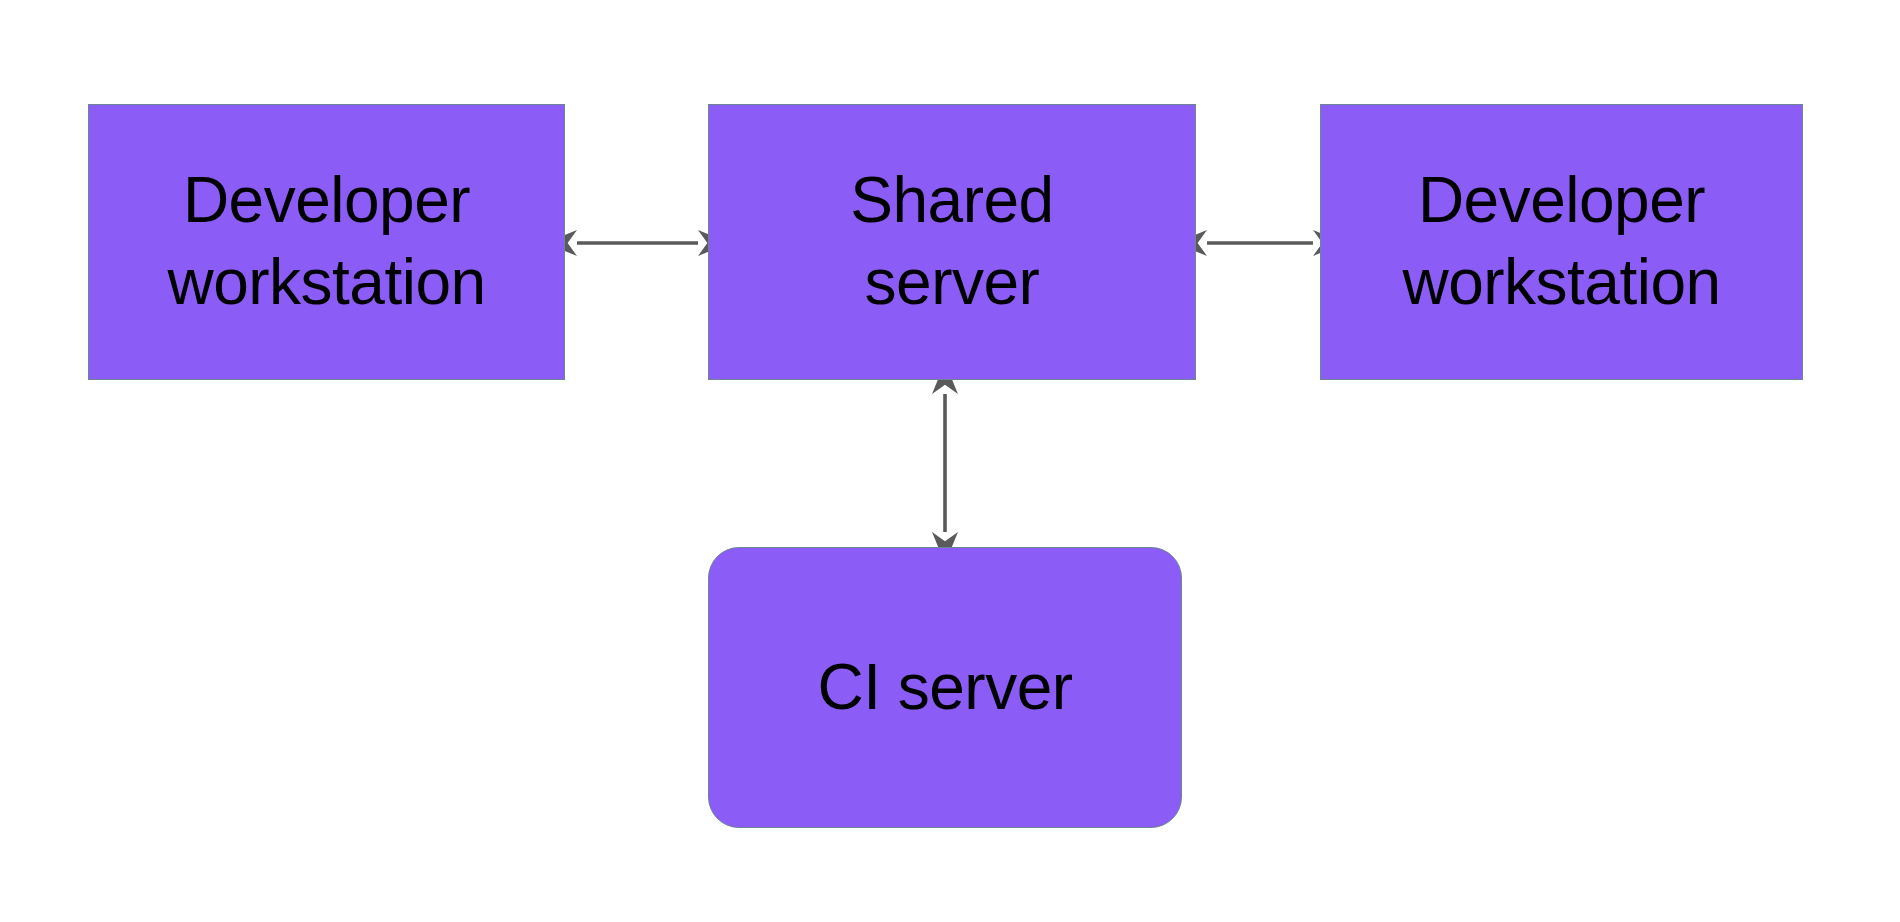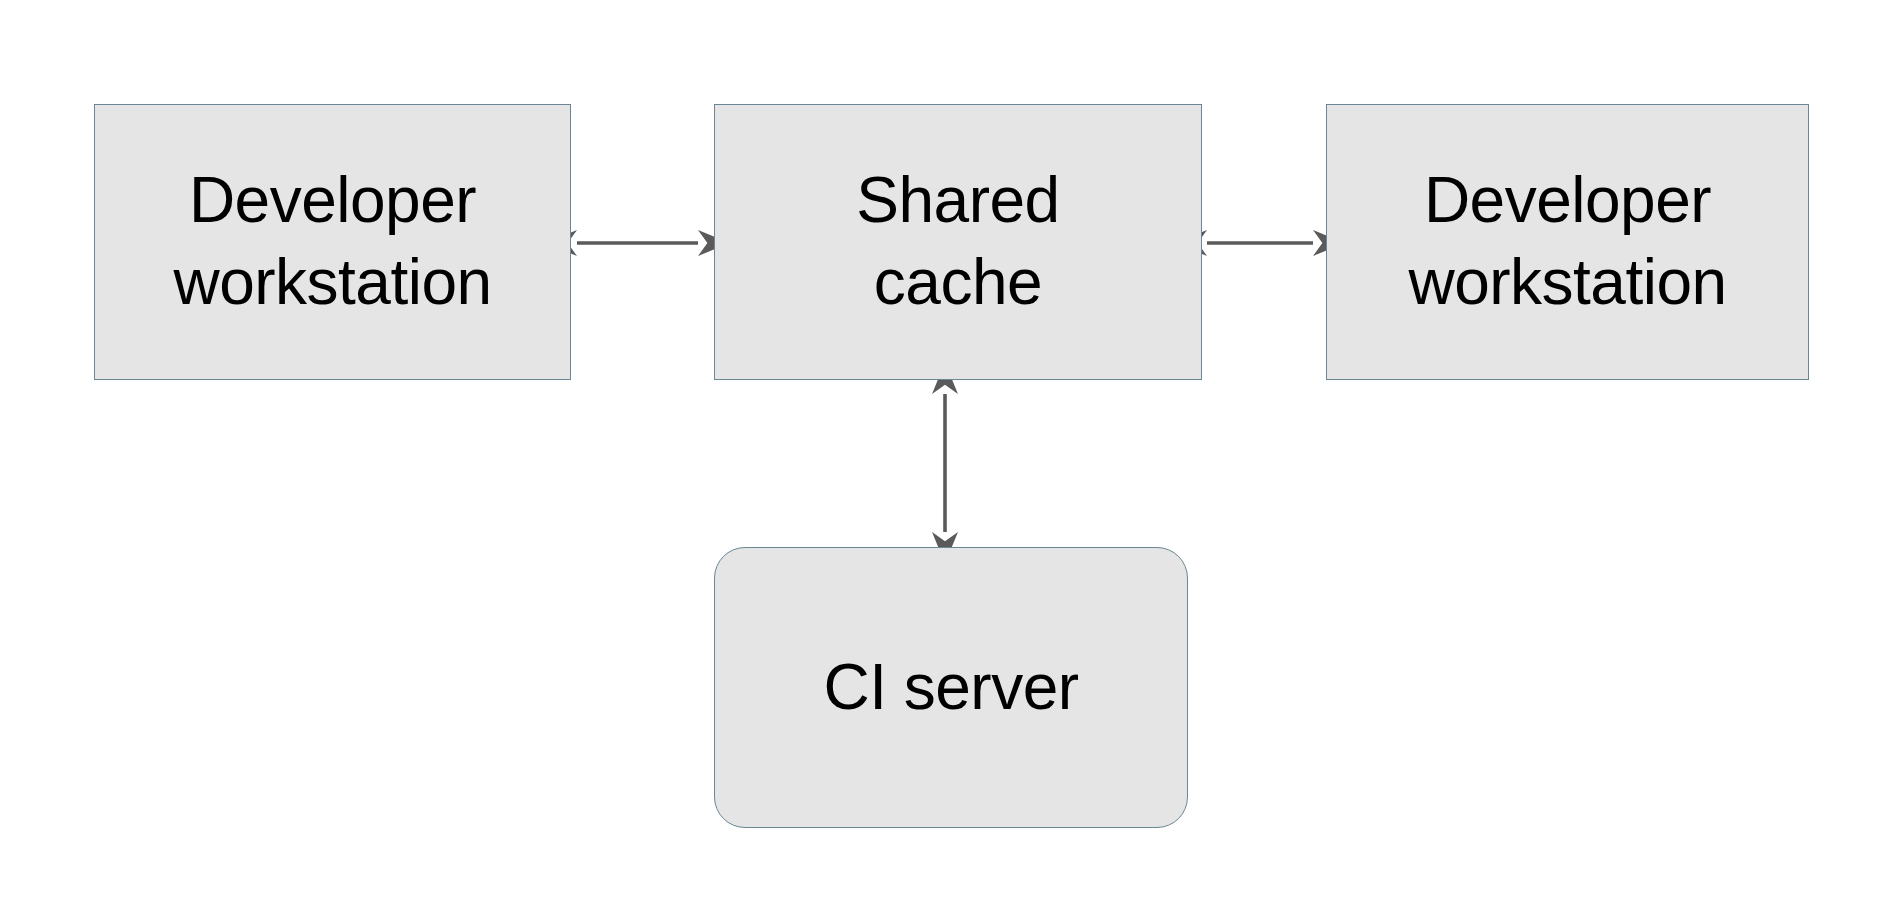--- a/index.html
+++ b/index.html
@@ -15,27 +15,26 @@
   }
   #diagram-canvas {
     position: relative;
     width: 1900px;
     height: 922px;
     background: #ffffff;
   }
   .node-box {
     position: absolute;
     box-sizing: border-box;
-    background: #e5e5e5;
+    background: #8b5cf6;
     border: 1.6px solid #6b8694;
     display: flex;
     align-items: center;
     justify-content: center;
     text-align: center;
-    margin-left: 6px;
   }
   .node-label {
     font-family: "Liberation Sans", sans-serif;
     font-size: 64px;
     font-weight: 400;
     line-height: 1.28;
     color: #000000;
     letter-spacing: -0.5px;
     white-space: pre-line;
     padding: 0 10px;
@@ -93,21 +92,21 @@
     </svg>
   </div>
 
   <div class="node-box" style="left:88px; top:104px; width:477px; height:276px;">
     <span class="node-label">Developer
 workstation</span>
   </div>
 
   <div class="node-box" style="left:708px; top:104px; width:488px; height:276px;">
     <span class="node-label">Shared
-cache</span>
+server</span>
   </div>
 
   <div class="node-box" style="left:1320px; top:104px; width:483px; height:276px;">
     <span class="node-label">Developer
 workstation</span>
   </div>
 
   <div class="node-box" style="left:708px; top:547px; width:474px; height:281px;border-radius:31px;">
     <span class="node-label">CI server</span>
   </div>

